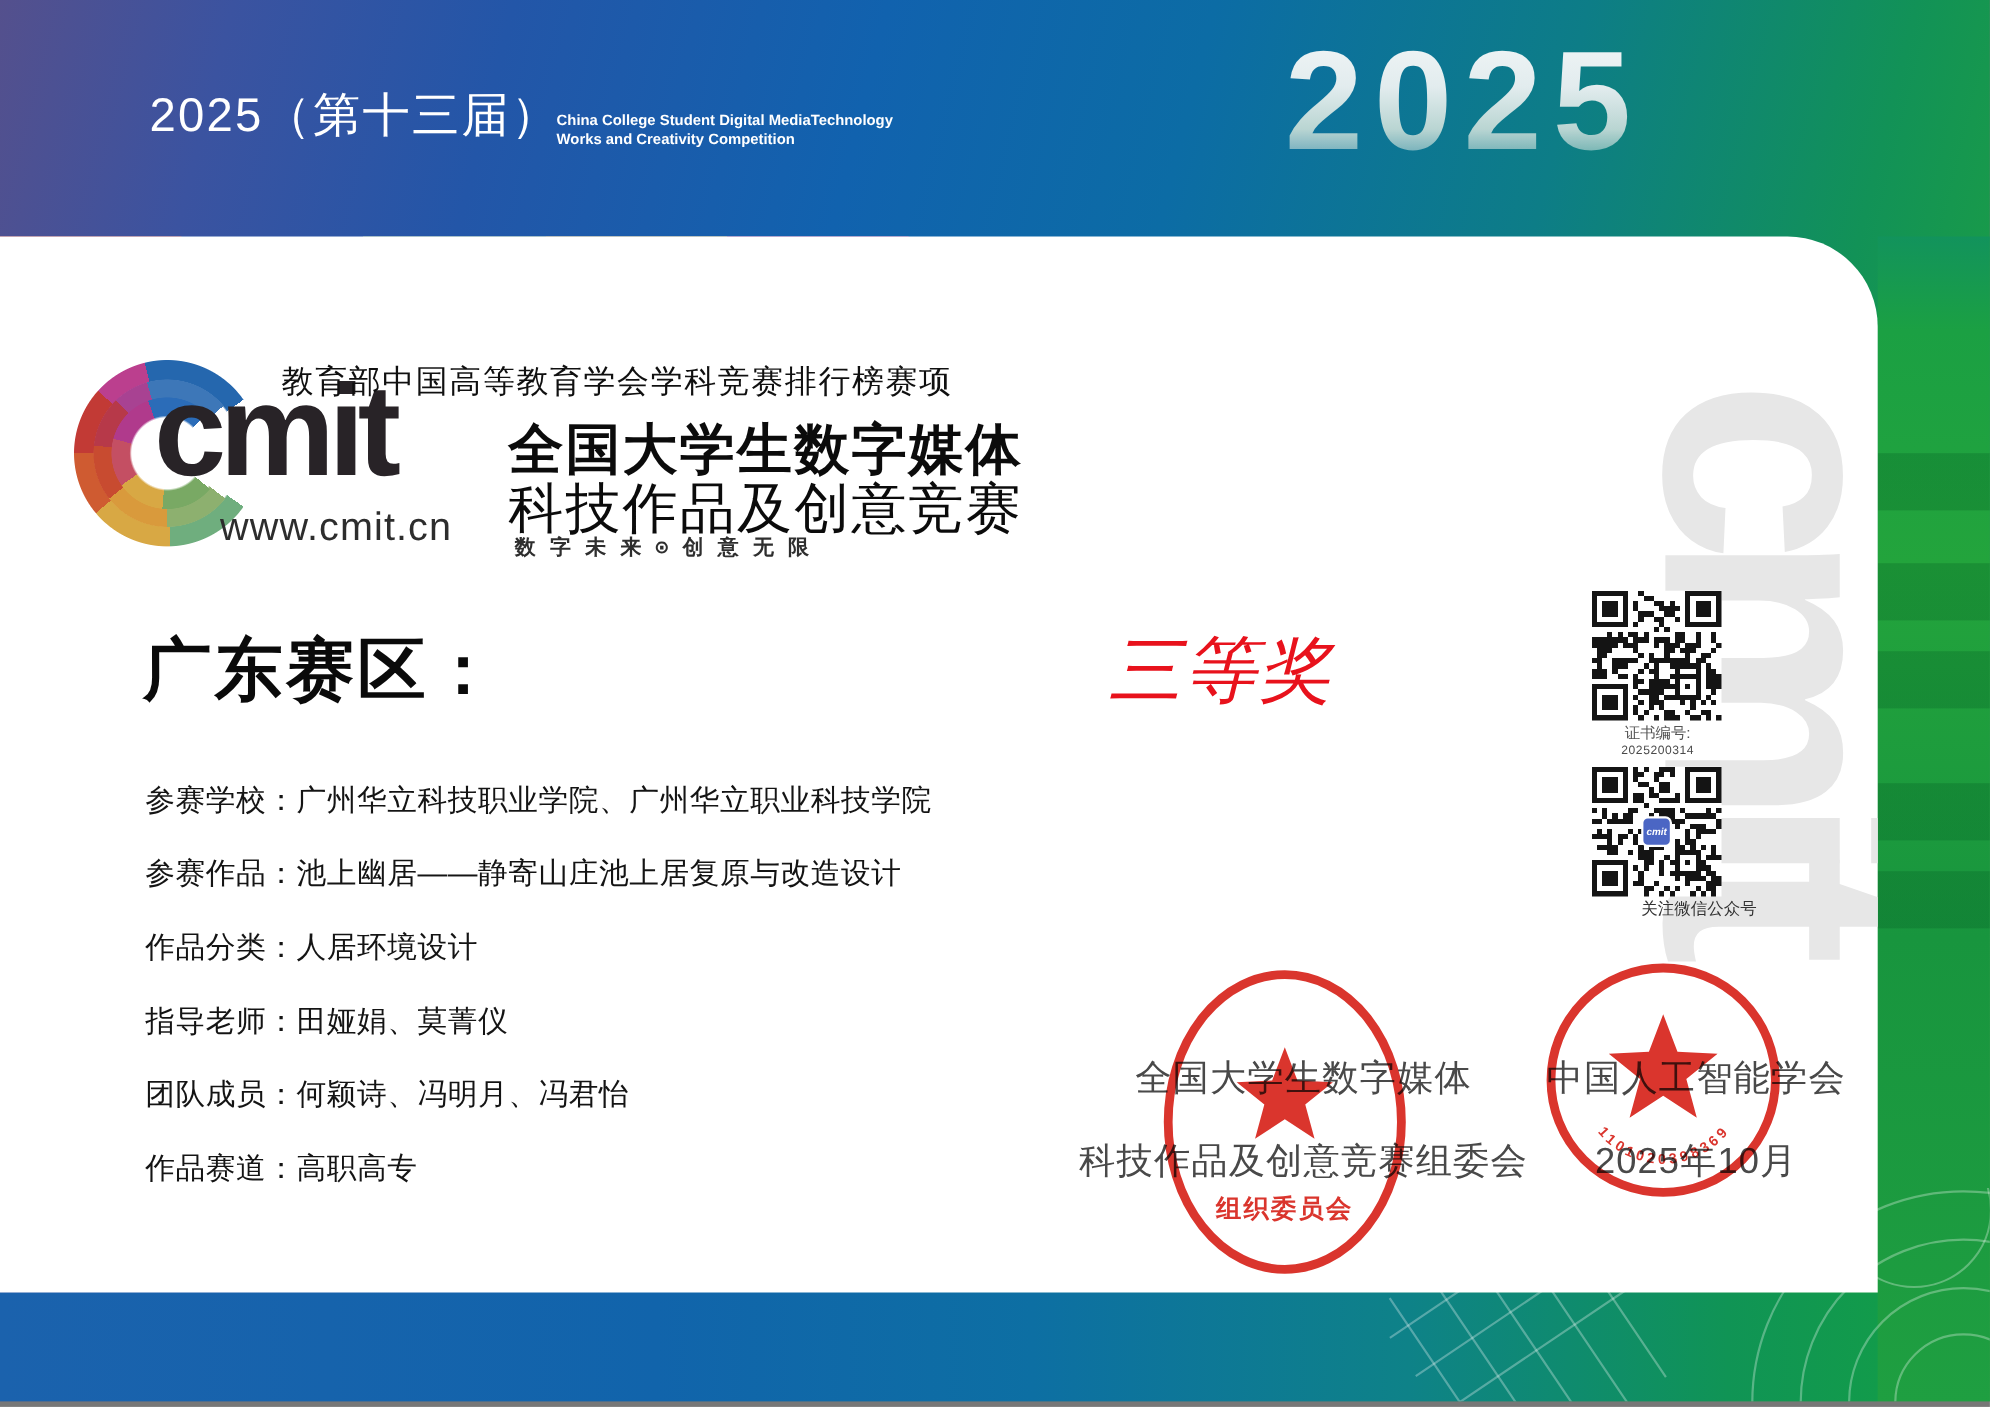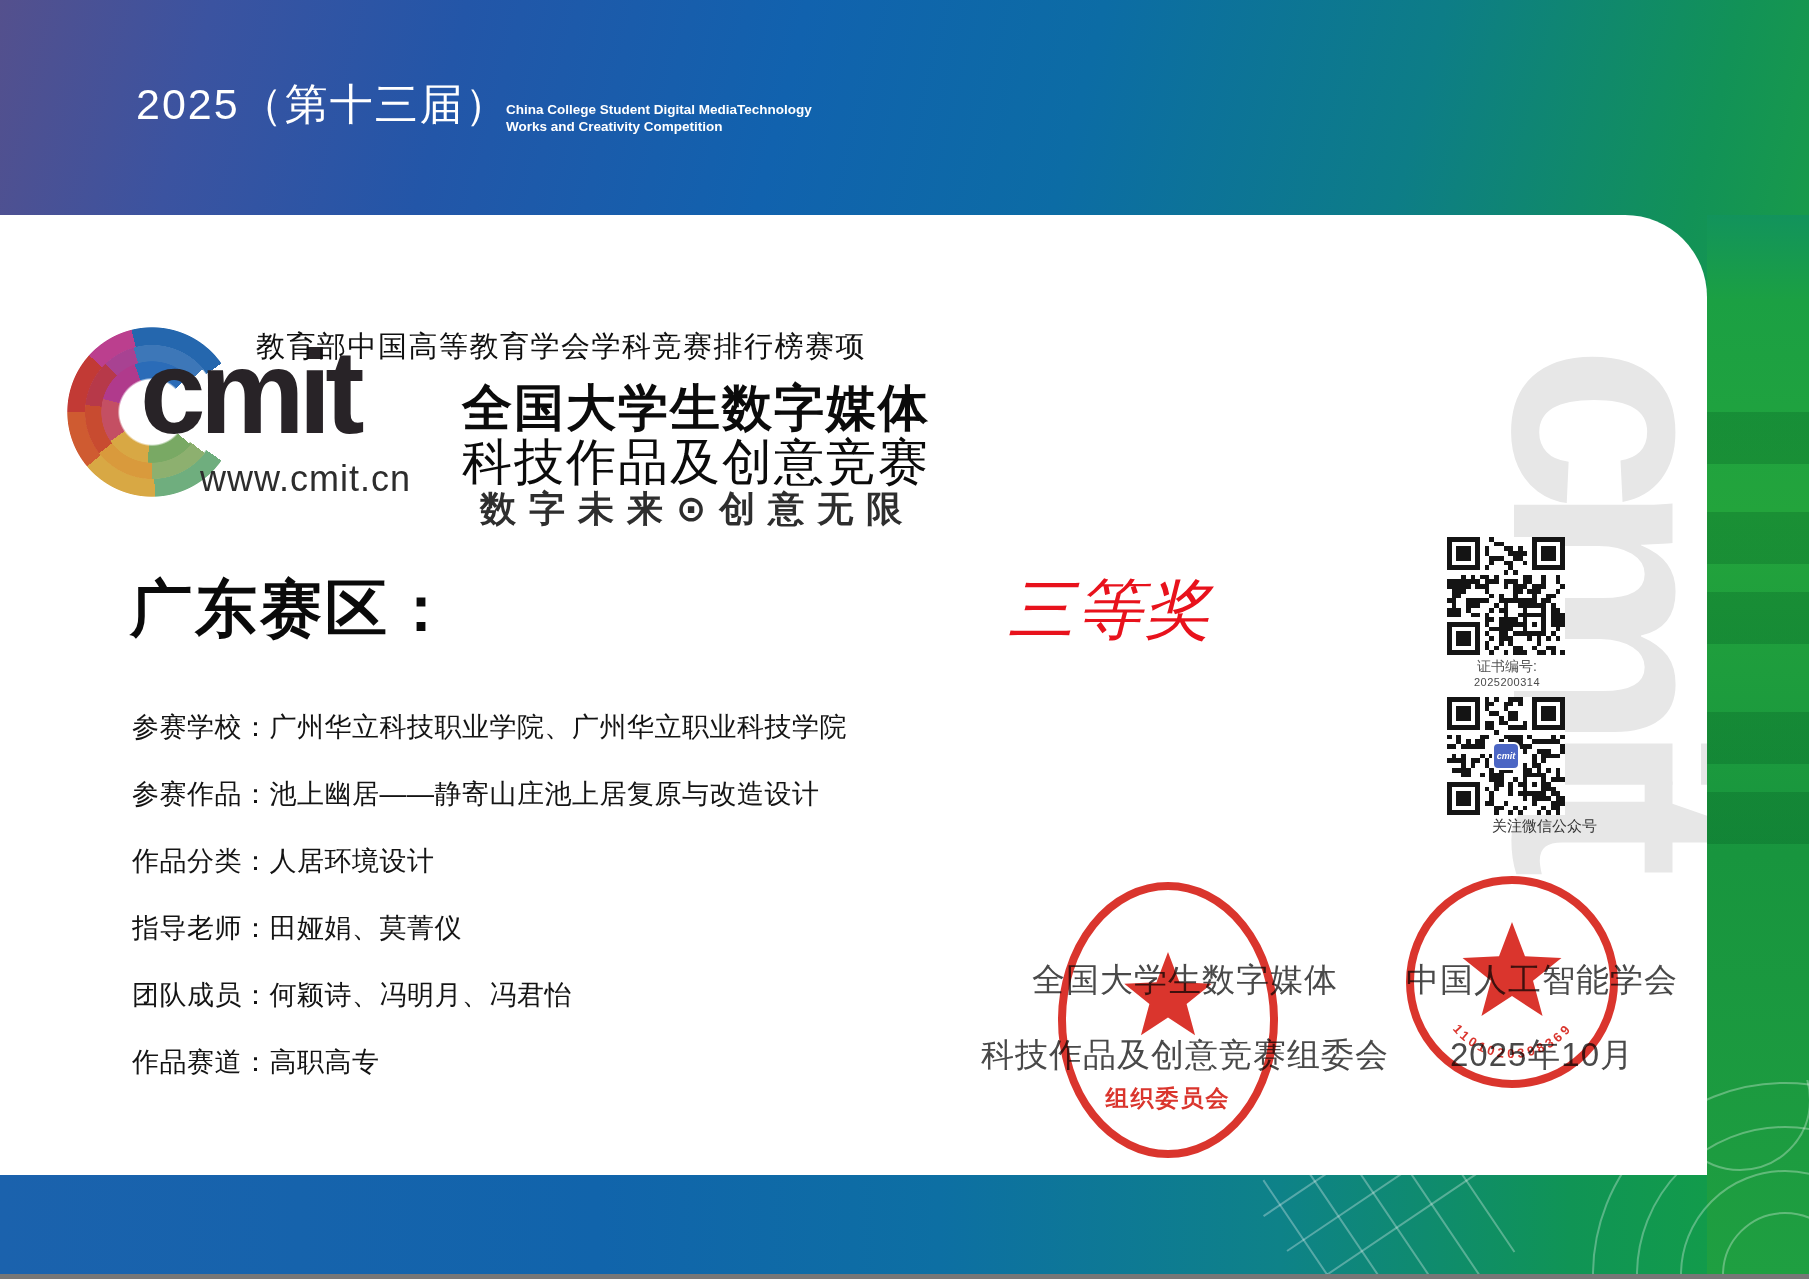--- a/index.html
+++ b/index.html
@@ -37,21 +37,21 @@
              mask:radial-gradient(closest-side,transparent 70%,#000 73% 98%,transparent 99%);}
   .ring3{left:100px;top:145px;width:104px;height:104px;
      background:conic-gradient(from 0deg,#2b6cb8 0 45deg,transparent 45deg 130deg,#79a964 130deg 185deg,#d8a844 185deg 235deg,#c44f63 235deg 285deg,#b03a8c 285deg 340deg,#2b6cb8 340deg 360deg);
      -webkit-mask:radial-gradient(closest-side,transparent 62%,#000 66% 97%,transparent 98%);
              mask:radial-gradient(closest-side,transparent 62%,#000 66% 97%,transparent 98%);}
   .cmit-word{left:140px;top:118px;font-size:118px;line-height:118px;font-weight:900;color:#282327;letter-spacing:-6px;}
   .cmit-site{left:200px;top:243px;font-size:36px;color:#2d2d2d;letter-spacing:1px;}
   .ministry{left:232px;top:112px;font-size:29px;letter-spacing:1.5px;color:#101010;font-weight:500;margin-left:24px;}
   .big1{left:462px;top:160px;font-size:50px;font-weight:900;color:#0b0b0b;letter-spacing:2px;}
   .big2{left:462px;top:214px;font-size:50px;font-weight:400;color:#0b0b0b;letter-spacing:2px;}
-  .slogan{left:480px;top:270px;font-size:36px;font-weight:600;color:#2e2e2e;letter-spacing:13px;}
+  .slogan{left:468px;top:270px;font-size:19px;font-weight:600;color:#2e2e2e;letter-spacing:13px;font-family:Liberation Mono, monospace;}
 
   
   .region{left:130px;top:352px;font-size:62px;font-weight:800;color:#0a0a0a;letter-spacing:3px;}
   .prize{left:980px;top:350px;width:260px;text-align:center;font-size:66px;font-weight:500;letter-spacing:2px;font-style:italic;}
 
   
   .fields{left:132px;top:494px;font-size:27px;color:#141414;font-weight:500;letter-spacing:.5px;}
   .fields .row{height:30px;margin-bottom:37px;white-space:nowrap;}
 
   
@@ -91,20 +91,21 @@
 </head>
 <body>
 
 <div id="page">
 
   <div class="abs hdr-title">2025（第十三届）</div>
   <div class="abs hdr-en">
     <div>China College Student Digital MediaTechnology</div>
     <div>Works and Creativity Competition</div>
   </div>
+  <div class="abs year-graphic">2025</div>
 
   <div class="abs stripe">
     <div style="background:#bf4136"></div>
     <div style="background:#2253a2"></div>
     <div style="background:#83ae81"></div>
     <div style="background:#d8b25c"></div>
     <div style="background:#bc4390"></div>
   </div>
 
   <div class="abs right-band"></div>

